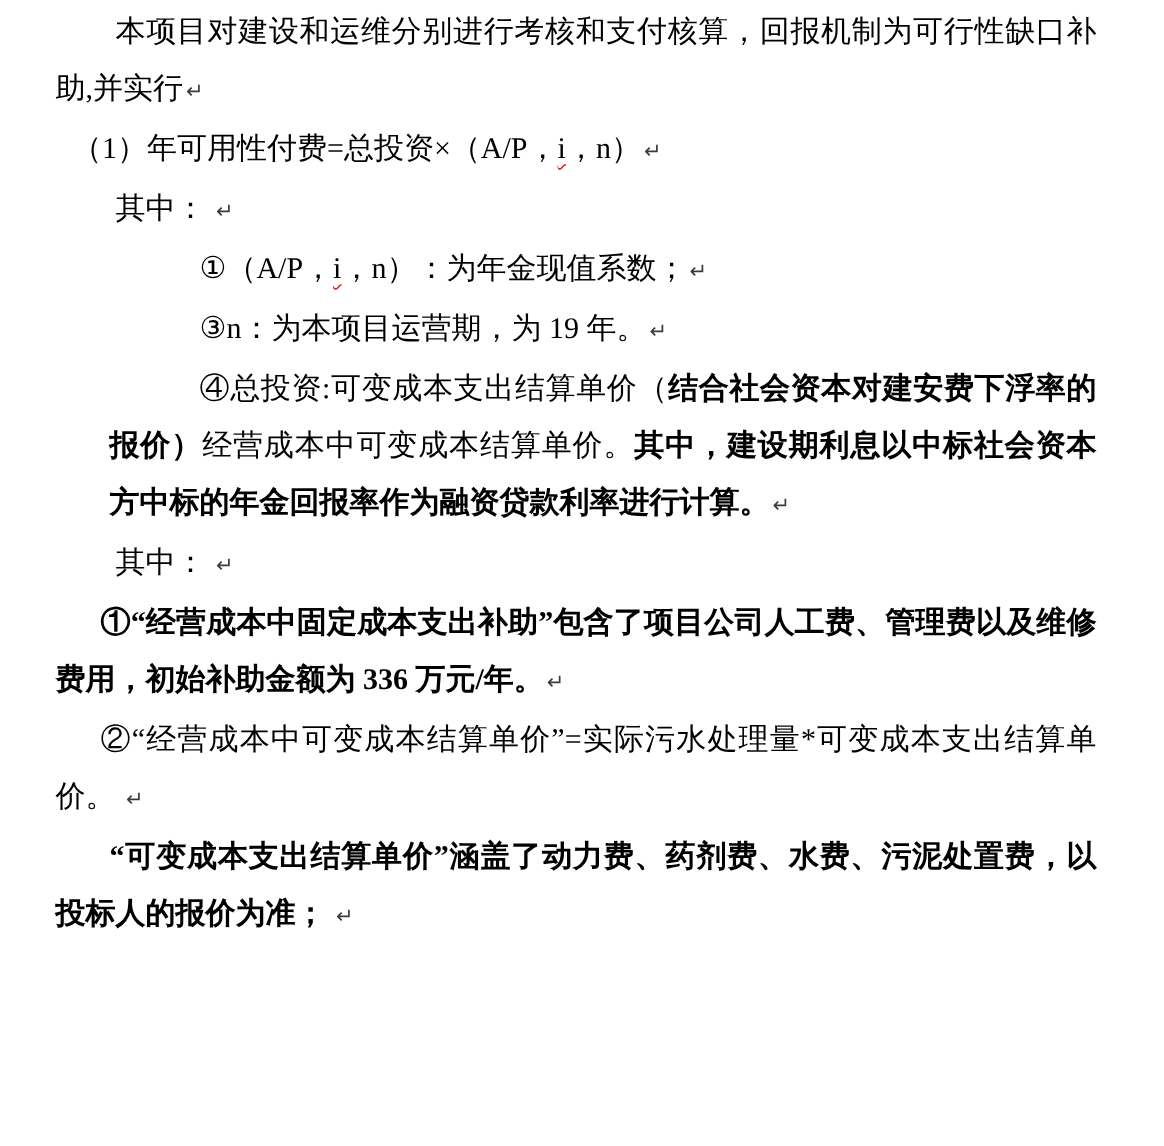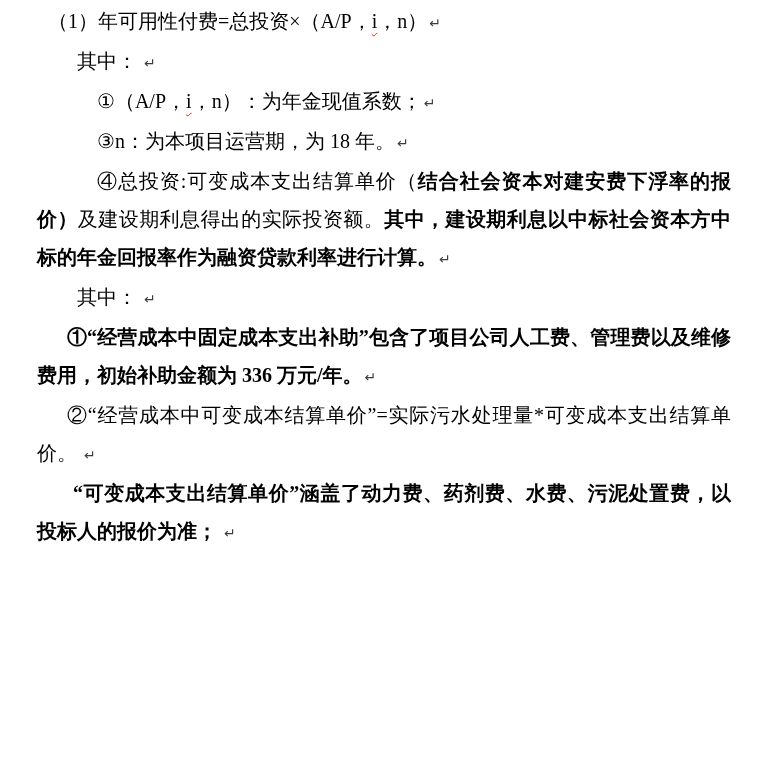--- a/index.html
+++ b/index.html
@@ -26,21 +26,21 @@
   .para {
     margin: 0;
     padding: 0;
   }
   
   .ind-05 { text-indent: 0.55em; }
   .ind-15 { text-indent: 1.5em; }
   .ind-18 { text-indent: 1.8em; }
   .ind-2  { text-indent: 2em; }
   .ind-25 { text-indent: 2.5em; }
-  .ind-3  { text-indent: 3em; }
+  .ind-3  { text-indent: 3em; margin-left: 36px; }
   .b { font-weight: bold; }
   
   .sp {
     text-decoration-line: underline;
     text-decoration-style: wavy;
     text-decoration-color: #e0251b;
     text-decoration-thickness: 1px;
     text-underline-offset: 4px;
   }
   
@@ -49,31 +49,32 @@
     font-size: 14px;
     font-family: "DejaVu Sans", sans-serif;
     margin-left: 2px;
   }
 </style>
 </head>
 <body>
 
 <div class="doc">
 
+  <p class="para ind-2"><span>本项目对建设和运维分别进行考核和支付核算，回报机制为可行性缺口补助,并实行</span><span class="pilcrow">↵</span></p>
 
   <p class="para ind-05"><span>（1）年可用性付费=总投资×（A/P，</span><span class="sp">i</span><span>，n）</span><span class="pilcrow">↵</span></p>
 
   <p class="para ind-2"><span>其中：</span> <span class="pilcrow">↵</span></p>
 
   <p class="para ind-3"><span>①（A/P，</span><span class="sp">i</span><span>，n）：为年金现值系数；</span><span class="pilcrow">↵</span></p>
 
 
-  <p class="para ind-3"><span>③n：为本项目运营期，为 18 年。</span><span class="pilcrow">↵</span></p>
+  <p class="para ind-3"><span>③n：为本项目运营期，为 19 年。</span><span class="pilcrow">↵</span></p>
 
-  <p class="para ind-3"><span>④总投资:可变成本支出结算单价（</span><span class="b">结合社会资本对建安费下浮率的报价）</span><span>及建设期利息得出的实际投资额。</span><span class="b">其中，建设期利息以中标社会资本方中标的年金回报率作为融资贷款利率进行计算。</span><span class="pilcrow">↵</span></p>
+  <p class="para ind-3"><span>④总投资:可变成本支出结算单价（</span><span class="b">结合社会资本对建安费下浮率的报价）</span><span>经营成本中可变成本结算单价。</span><span class="b">其中，建设期利息以中标社会资本方中标的年金回报率作为融资贷款利率进行计算。</span><span class="pilcrow">↵</span></p>
 
 
   <p class="para ind-2"><span>其中：</span> <span class="pilcrow">↵</span></p>
 
   <p class="para ind-15"><span class="b">①“经营成本中固定成本支出补助”包含了项目公司人工费、管理费以及维修费用，初始补助金额为 336 万元/年。</span><span class="pilcrow">↵</span></p>
 
   <p class="para ind-15"><span>②“经营成本中可变成本结算单价”=实际污水处理量*可变成本支出结算单价。</span> <span class="pilcrow">↵</span></p>
 
   <p class="para ind-18"><span class="b">“可变成本支出结算单价”涵盖了动力费、药剂费、水费、污泥处置费，以投标人的报价为准；</span> <span class="pilcrow">↵</span></p>
 

